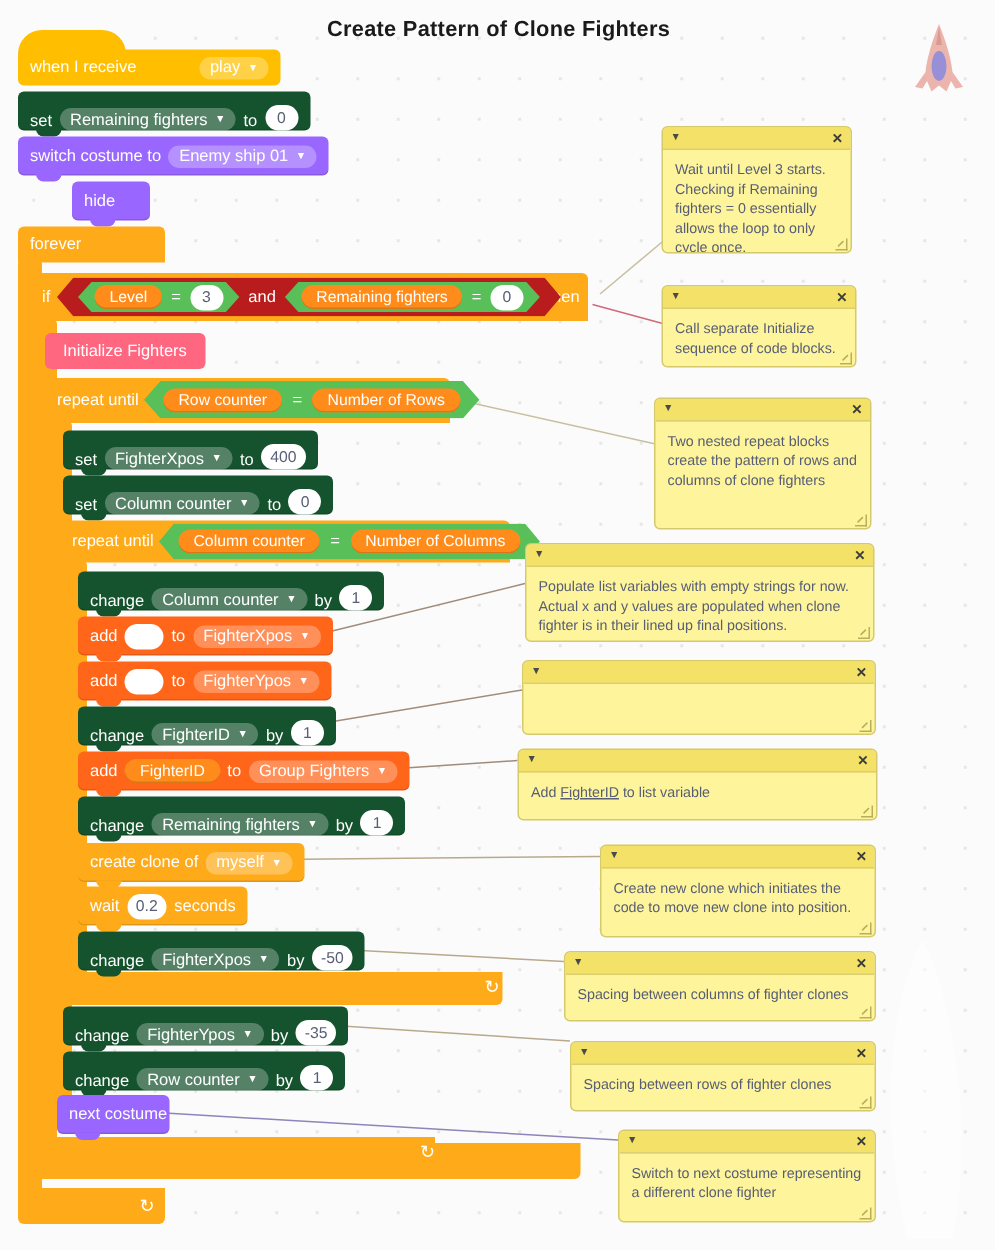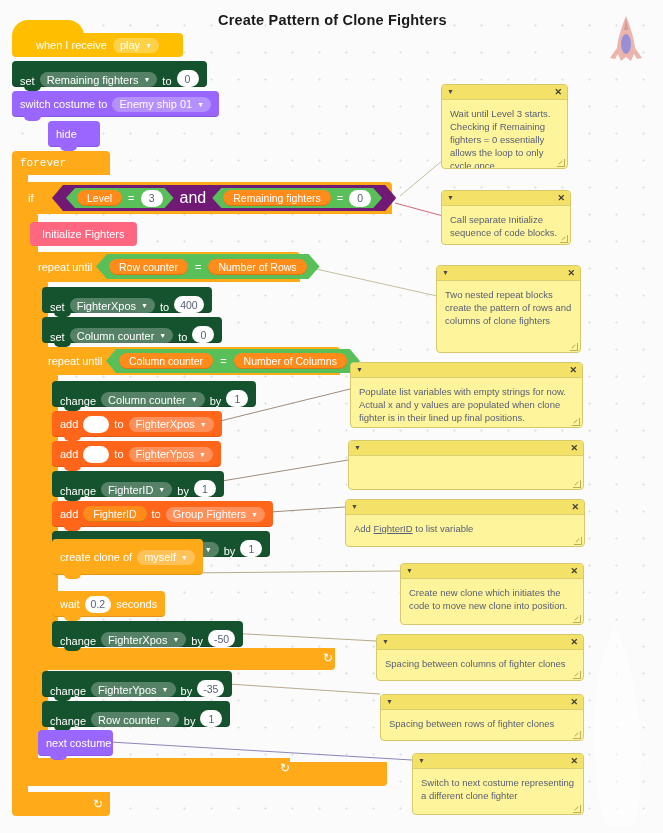--- a/index.html
+++ b/index.html
@@ -52,24 +52,25 @@
   .c-data     { background:#14532d;align-items:flex-end; }
   .c-list     { background:#FF661A; }
   .c-looks    { background:#9966FF; }
   .c-control  { background:#FFAB19; }
 
   
   .hat {
     position:absolute;
     background:#FFBF00;
     border-radius:4px;
-    padding:0 24px;
+    padding:0 8px;
     display:flex; align-items:center;
     color:#fff; font-size:11px;
     white-space:nowrap;
+    gap:36px;
   }
   .hat::before{
     content:""; position:absolute; left:0; top:-13px;
     width:72px; height:16px;
     background:#FFBF00;
     border-radius:40px 40px 0 0;
   }
 
   
   .notch::after{
@@ -100,21 +101,20 @@
   .var-oval {
     background:#FF8C1A; color:#fff; border-radius:999px;
     padding:2px 10px; font-size:10.5px;
     box-shadow: inset 0 -1px 0 rgba(0,0,0,.15);
   }
 
   
   .cblock {
     position:absolute;
     border-radius:4px 4px 4px 4px;
-    font-family:Liberation Mono, monospace;
   }
   .arm { position:absolute; border-radius:3px; }
   .loopicon {
     position:absolute; color:#fff; font-size:12px;
   }
 
   
   .custom-call{
     position:absolute; background:#FF6680; color:#fff;
     font-size:11px; padding:6px 12px; border-radius:4px;text-align:right;
@@ -216,29 +216,29 @@
   <span style="position:absolute;left:8px;top:6px;color:#fff;font-size:11px;">forever</span>
 </div>
 <div class="arm" style="left:12px; top:173px; width:16px; height:637px; background:#FFAB19;"></div>
 <div class="arm" style="left:12px; top:792px; width:98px; height:24px; background:#FFAB19; border-radius:0 0 4px 4px;"></div>
 <span class="loopicon" style="left:93px; top:797px;">↻</span>
 
 <div class="cblock c-control" style="left:22px; top:182px; width:370px; height:32px; background:#FFAB19; border-radius:4px 4px 0 0;"></div>
 <span style="position:absolute;left:28px;top:192px;color:#fff;font-size:11px;">if</span>
 <span style="position:absolute;left:365px;top:192px;color:#fff;font-size:11px;">then</span>
 
-<div style="position:absolute;left:52px;top:185px;height:26px;background:#701a75;display:flex;align-items:center;gap:6px;padding:0 14px;
+<div style="position:absolute;left:38px;top:185px;height:26px;background:#b91c1c;display:flex;align-items:center;gap:6px;padding:0 14px;
             clip-path: polygon(11px 0, calc(100% - 11px) 0, 100% 50%, calc(100% - 11px) 100%, 11px 100%, 0 50%);">
   <div style="height:20px;background:#59C059;display:flex;align-items:center;gap:6px;padding:0 11px;
               clip-path: polygon(9px 0, calc(100% - 9px) 0, 100% 50%, calc(100% - 9px) 100%, 9px 100%, 0 50%);">
     <span class="var-oval">Level</span>
     <span style="color:#fff;font-size:11px;">=</span>
     <span class="oval-num">3</span>
   </div>
-  <span style="color:#fff;font-size:16px;">and</span>
+  <span style="color:#fff;font-size:11px;">and</span>
   <div style="height:20px;background:#59C059;display:flex;align-items:center;gap:6px;padding:0 11px;
               clip-path: polygon(9px 0, calc(100% - 9px) 0, 100% 50%, calc(100% - 9px) 100%, 9px 100%, 0 50%);">
     <span class="var-oval">Remaining fighters</span>
     <span style="color:#fff;font-size:11px;">=</span>
     <span class="oval-num">0</span>
   </div>
 </div>
 
 <div class="arm" style="left:22px; top:213px; width:16px; height:566px; background:#FFAB19;"></div>
 <div class="arm" style="left:22px; top:762px; width:365px; height:24px; background:#FFAB19; border-radius:0 0 4px 4px;"></div>
@@ -344,21 +344,21 @@
 <div class="blk c-data notch" style="left:52px; top:531px; height:26px;">
   <span>change</span>
   <span class="fld">
     <span>Remaining fighters</span>
     <span class="cv">▼</span>
   </span>
   <span>by</span>
   <span class="oval-num">1</span>
 </div>
 
-<div class="blk c-control notch" style="left:52px; top:539px; height:36px;">
+<div class="blk c-control notch" style="left:52px; top:562px; height:26px;">
   <span>create clone of</span>
   <span class="fld">
     <span>myself</span>
     <span class="cv">▼</span>
   </span>
 </div>
 
 <div class="blk c-control notch" style="left:52px; top:591px; height:26px;">
   <span>wait</span>
   <span class="oval-num">0.2</span>

